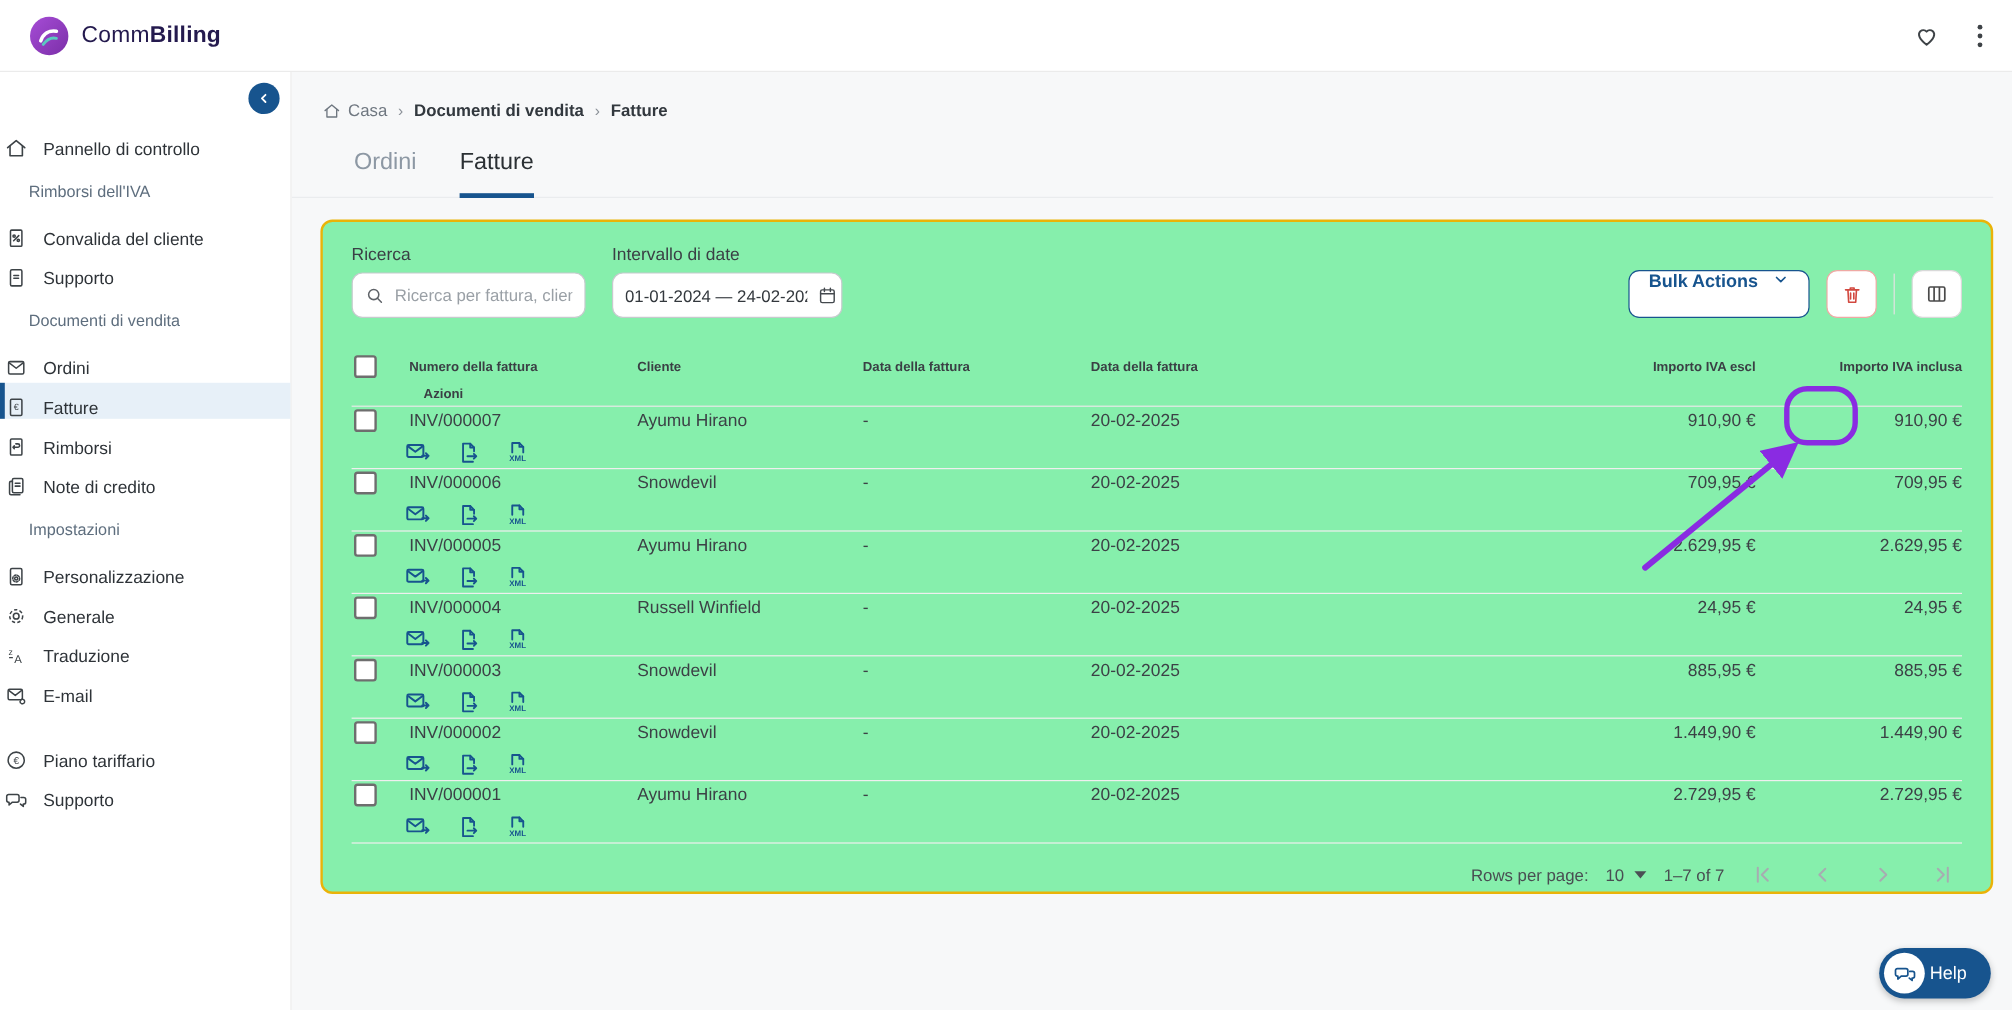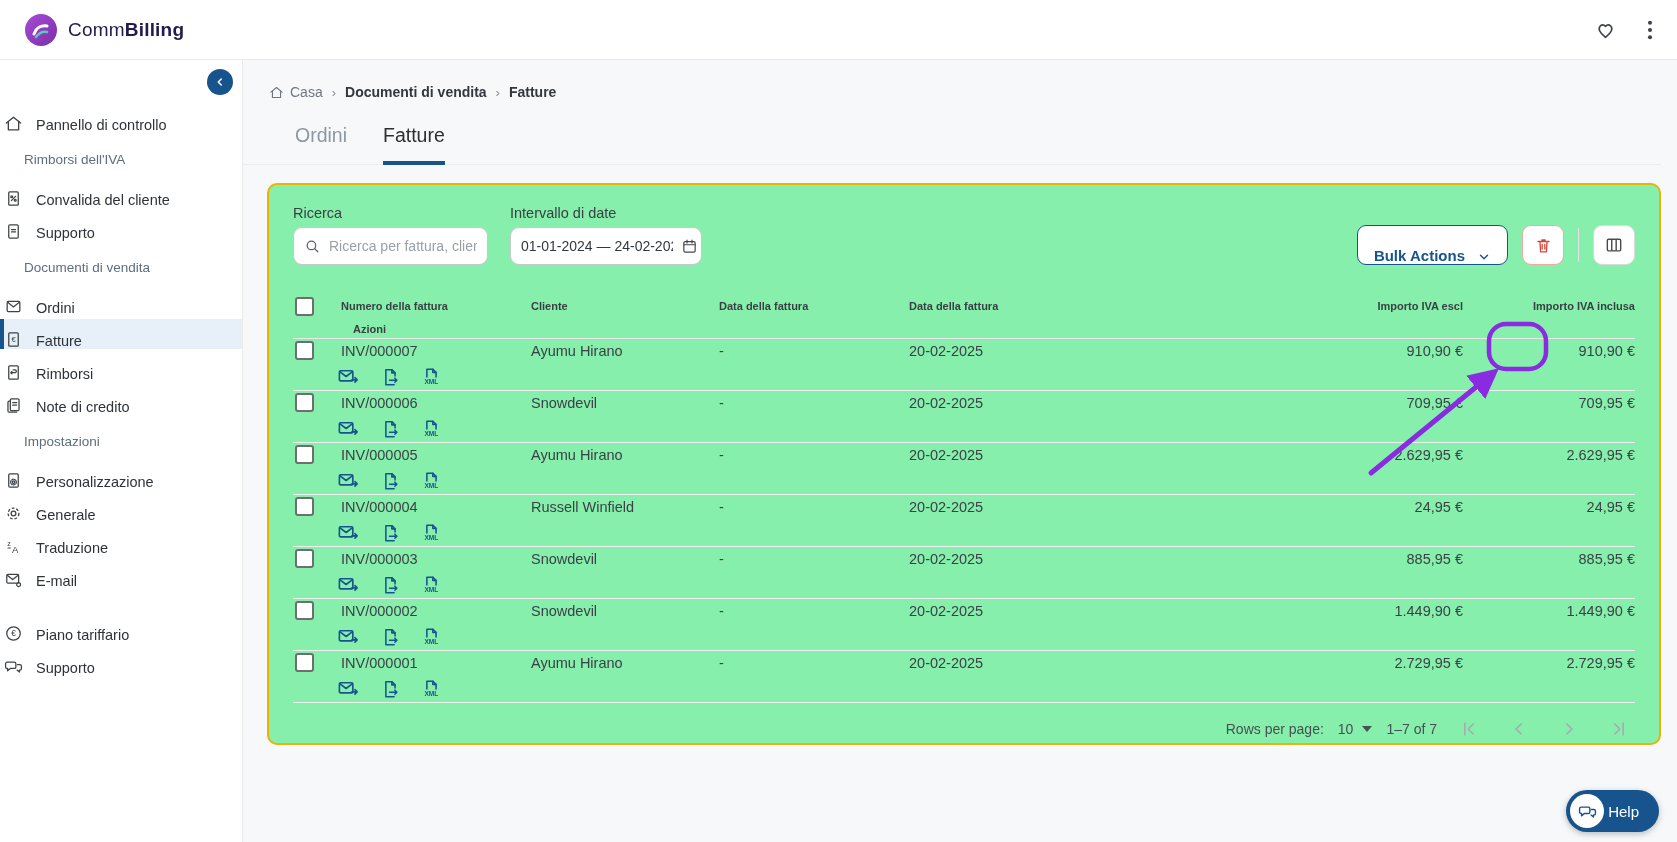--- a/index.html
+++ b/index.html
@@ -59,21 +59,21 @@
   .inputbox input{border:none; outline:none; font-size:14px; color:#33383D; width:148px;
                   font-family:inherit; background:transparent;}
   .inputbox input::placeholder{color:#9AA0A6;}
   .date-input input{width:152px;}
   .cal-ic{color:#44494E;}
   .toolbar{margin-left:auto; display:flex; align-items:center; gap:14px;}
   .btn-primary{height:40px; border-radius:9px; background:var(--primary); color:#fff;
                font-weight:700; font-size:15px; padding:0 20px;}
   .btn-outline{height:40px; border-radius:9px; border:1px solid var(--primary);
                color:var(--primary); font-weight:700; font-size:15px; padding:0 16px;
-               display:flex; align-items:flex-end; gap:12px; background:#fff;}
+               display:flex; align-items:flex-start; gap:12px; background:#fff;}
   .icon-btn{width:42px; height:40px; border-radius:9px; display:flex; align-items:center;
             justify-content:center; background:#fff;}
   .icon-btn.danger{border:1px solid #EFA9A4; color:var(--danger);}
   .icon-btn.cols{border:1px solid #D9D9D9; color:#4A4A4A;}
   .vdiv{width:1px; height:34px; background:#E3E3E3;}
 
   
   .grid{display:grid; grid-template-columns:48px 190px 188px 190px 372px 182px 1fr;
         align-items:center;}
   .t-head{height:46px; margin-top:28px; border-bottom:1px solid #E9E9E9;

